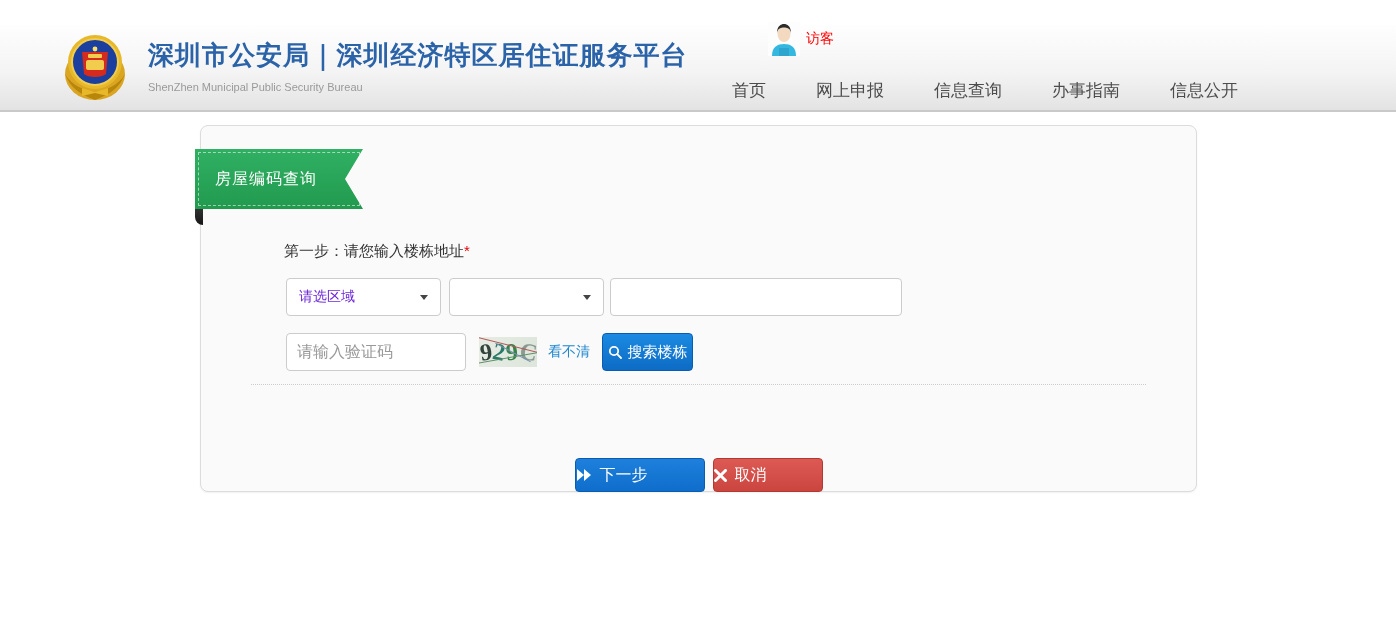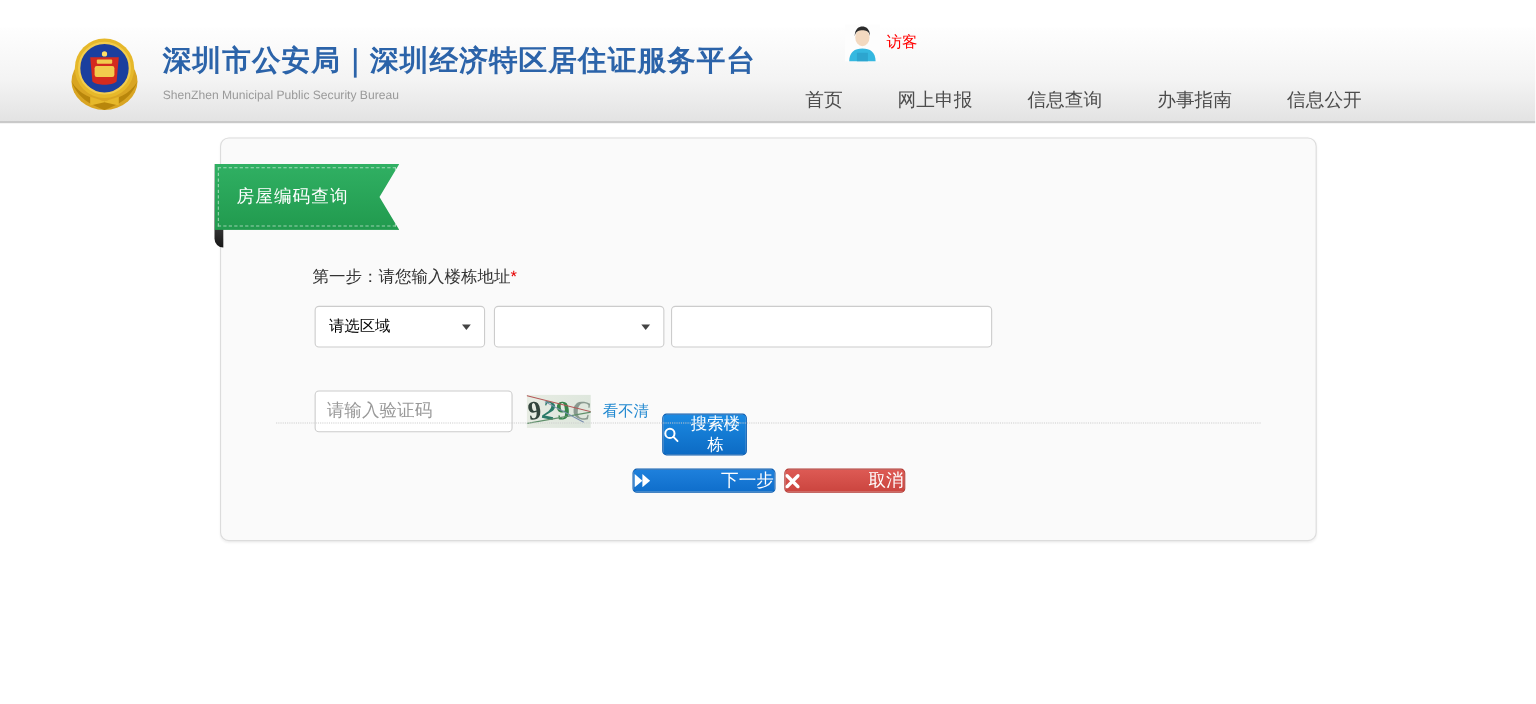--- a/index.html
+++ b/index.html
@@ -39,21 +39,21 @@
   .ribbon-inner { position:absolute; left:3px; top:3px; right:3px; bottom:3px;
     border:1px dashed rgba(255,255,255,0.55); pointer-events:none; }
   .ribbon-label { color:#ffffff; font-size:16px; padding-left:20px; letter-spacing:1px; }
 
   .step-label { position:absolute; left:83px; top:116px; font-size:15px; color:#333333; }
   .required { color:#e60000; }
 
   .form-row1 { position:absolute; left:85px; top:152px; display:flex; }
   .sel { position:relative; height:38px; background:#ffffff; border:1px solid #cccccc;
     border-radius:4px; display:flex; align-items:center; padding:0 12px;
-    font-size:14px; color:#000000; cursor:pointer; }
+    font-size:14px; color:#6d28d9; cursor:pointer; }
   .sel-region { width:155px; margin-right:8px; }
   .sel-street { width:155px; margin-right:6px; }
   .chev { position:absolute; right:12px; top:16px; width:0; height:0;
     border-left:4px solid transparent; border-right:4px solid transparent;
     border-top:5px solid #444444; }
   .addr-input { width:292px; height:38px; border:1px solid #cccccc; border-radius:4px;
     background:#ffffff; padding:0 10px; font-size:14px; color:#555; outline:none; }
 
   .form-row2 { position:absolute; left:85px; top:207px; display:flex; align-items:center; }
   .captcha-input { width:180px; height:38px; border:1px solid #cccccc; border-radius:4px;
@@ -65,31 +65,31 @@
     font-family:"Liberation Serif","DejaVu Serif",serif; }
   .ch0 { left:1px;  color:#32443c; transform:rotate(-8deg); }
   .ch1 { left:14px; color:#2a7a68; transform:rotate(12deg); }
   .ch2 { left:27px; color:#35834a; transform:rotate(-6deg); }
   .ch3 { left:41px; color:#8a9a90; transform:rotate(9deg); }
   .noise { position:absolute; height:1px; }
   .n1 { width:70px; left:-4px; top:8px;  background:#b35555; transform:rotate(14deg); }
   .n2 { width:70px; left:-4px; top:20px; background:#5f8f6a; transform:rotate(-10deg); }
   .n3 { width:40px; left:14px; top:15px; background:#7a8fb0; transform:rotate(28deg); }
   .captcha-refresh { margin-left:11px; font-size:14px; color:#2188d0; cursor:pointer; white-space:nowrap; }
-  .search-btn { margin-left:12px; width:77px; height:38px; border:1px solid #0a5cb0; border-radius:4px;
+  .search-btn { margin-left:12px; width:91px; height:38px; border:1px solid #0a5cb0; border-radius:4px;
     background:linear-gradient(to bottom,#1b8ae2,#0d6bc4); color:#ffffff; font-size:15px;
-    display:flex; align-items:center; justify-content:center; gap:6px; cursor:pointer;margin-top:43px; }
+    display:flex; align-items:center; justify-content:center; gap:6px; cursor:pointer; }
 
   .dotted-divider { position:absolute; left:50px; right:50px; top:258px;
     border-top:1px dotted #cccccc; }
 
   .action-row { position:absolute; left:0; right:0; top:300px; display:flex;
     justify-content:center; gap:8px; }
-  .btn { height:22px; border-radius:4px; color:#ffffff; font-size:16px;
-    display:flex; align-items:center; justify-content:space-between; gap:8px; cursor:pointer; }
+  .btn { height:34px; border-radius:4px; color:#ffffff; font-size:16px;
+    display:flex; align-items:center; justify-content:flex-start; gap:8px; cursor:pointer;margin-top:32px; }
   .btn-next { width:130px; background:linear-gradient(to bottom,#1e80dc,#0f6ecb);
     border:1px solid #0a5cb0; }
   .btn-cancel { width:110px; background:linear-gradient(to bottom,#dd5a54,#cb453f);
     border:1px solid #b23933; }
   .icon { display:inline-flex; align-items:center; }
 </style>
 </head>
 <body>
 
 <div class="page">

